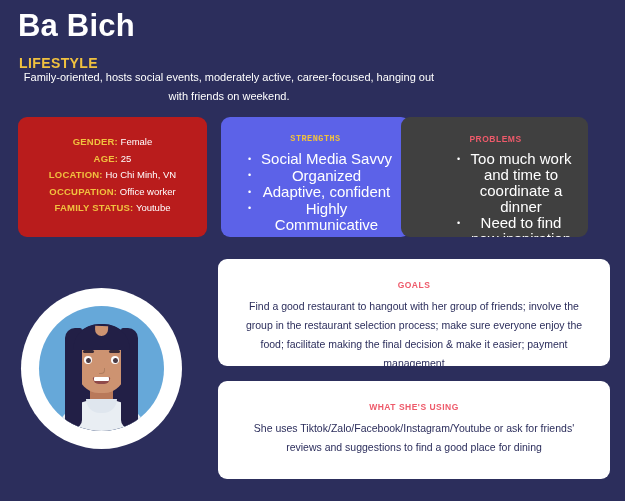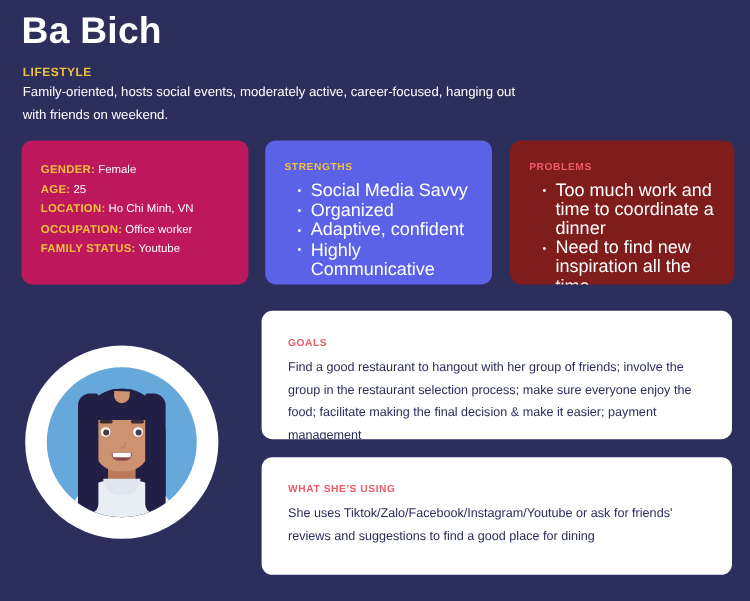--- a/index.html
+++ b/index.html
@@ -11,38 +11,39 @@
     height: 501px;
     background: #2c2e5c;
     font-family: "Liberation Sans", sans-serif;
     overflow: hidden;
     position: relative;
   }
   .page {
     position: relative;
     width: 537px;
     height: 501px;
+    text-align: center;
   }
 
   
   .title {
     position: absolute;
     left: 18px;
     top: 6px;
     font-size: 31px;
     font-weight: bold;
     color: #ffffff;
     letter-spacing: 0.2px;
     line-height: 40px;
   }
   .lifestyle-label {
     position: absolute;
     left: 19px;
     top: 55px;
-    font-size: 10px;
+    font-size: 14px;
     font-weight: bold;
     color: #f0c13f;
     letter-spacing: 0.4px;
   }
   .lifestyle-text {
     position: absolute;
     left: 19px;
     top: 68px;
     width: 420px;
     font-size: 11px;
@@ -54,47 +55,47 @@
   .card {
     position: absolute;
     border-radius: 9px;
     box-sizing: border-box;
   }
   .card-pink {
     left: 18px;
     top: 117px;
     width: 189px;
     height: 120px;
-    background: #be185d;
+    background: #b91c1c;
     padding: 17px 16px 0 16px;
   }
   .card-purple {
     left: 221px;
     top: 117px;
     width: 189px;
     height: 120px;
     background: #5c62e8;
     padding: 17px 16px 0 16px;
   }
   .card-yellow {
-    left: 425px;
+    left: 401px;
     top: 117px;
     width: 187px;
     height: 120px;
-    background: #7f1d1d;
+    background: #404040;
     padding: 17px 14px 0 16px;
     overflow: hidden;
   }
   .card-heading {
     font-size: 8.5px;
     font-weight: bold;
     letter-spacing: 0.5px;
     margin: 0 0 7px 0;
   }
-  .heading-yellow { color: #f0c13f; }
+  .heading-yellow { color: #f0c13f; font-family: Liberation Mono, monospace; }
   .heading-pink   { color: #ee5a6a; }
 
   .demo-list {
     margin: 0;
     padding: 0;
     list-style: none;
   }
   .demo-list li {
     font-size: 9.5px;
     color: #ffffff;
@@ -122,20 +123,21 @@
   .bullets li::before {
     content: "\2022";
     position: absolute;
     left: -11px;
     top: -0.5px;
     font-size: 9px;
     color: #ffffff;
   }
   .bullets-tight li {
     line-height: 16px;
+    margin-left: 29px;
   }
 
   
   .card-white {
     position: absolute;
     background: #ffffff;
     border-radius: 9px;
     box-sizing: border-box;
   }
   .card-goals {

